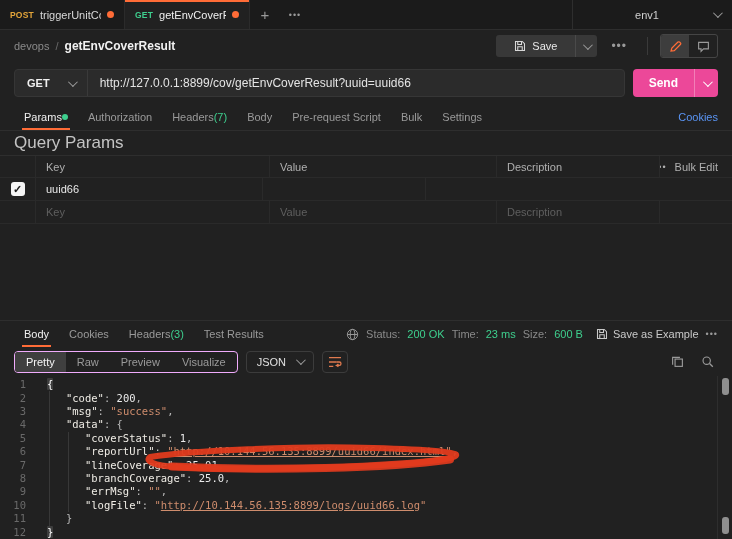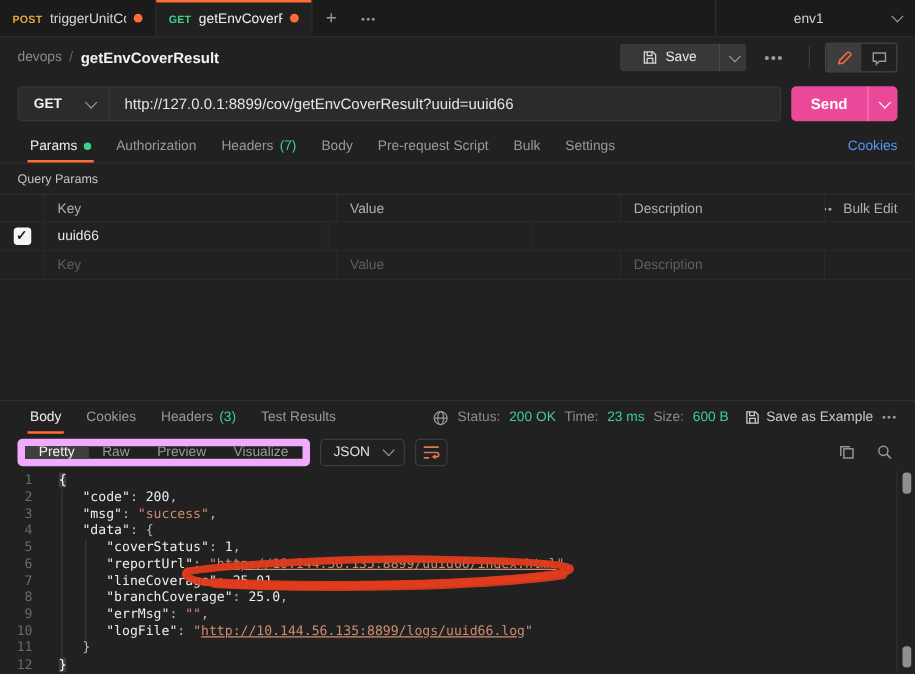--- a/index.html
+++ b/index.html
@@ -43,28 +43,28 @@
   .urlrow { height:42px; flex:0 0 42px; display:flex; align-items:center; padding:0 14px; gap:8px; }
   .url-shell { flex:1; display:flex; align-items:stretch; height:28px; background:#2b2b2b; border:1px solid #363636; border-radius:4px; overflow:hidden; }
   .method-sel { display:flex; align-items:center; gap:18px; padding:0 12px; border-right:1px solid #3a3a3a; cursor:pointer; color:#f0f0f0; font-weight:bold; font-size:11px; }
   .url-input { flex:1; display:flex; align-items:center; padding:0 12px; color:#e4e4e4; font-size:12px; white-space:nowrap; overflow:hidden; cursor:text; }
   .send-btn { height:28px; background:#ec4899; border-radius:4px; display:flex; align-items:stretch; overflow:hidden; }
   .send-main { display:flex; align-items:center; padding:0 16px; color:#fff; font-weight:bold; font-size:12px; cursor:pointer; }
   .send-caret { display:flex; align-items:center; padding:0 8px; border-left:1px solid rgba(255,255,255,.3); cursor:pointer; }
   .send-caret .chev { border-color:#fff; }
   
   .reqtabs { height:27px; flex:0 0 27px; display:flex; align-items:center; padding:0 14px; border-bottom:1px solid #2e2e2e; gap:2px; }
-  .htab { padding:0 10px; height:100%; display:flex; align-items:center; gap:5px; color:#9a9a9a; cursor:pointer; position:relative; white-space:nowrap; }
+  .htab { padding:0 10px; height:100%; display:flex; align-items:center; color:#9a9a9a; cursor:pointer; position:relative; white-space:nowrap; }
   .htab.active { color:#f0f0f0; }
   .htab.active::after { content:""; position:absolute; left:8px; right:8px; bottom:0; height:2px; background:#ff6c37; }
   .htab-count { color:#3ecf8e; }
   .htab-dot { width:6px; height:6px; border-radius:50%; background:#3ecf8e; }
   .cookies-link { margin-left:auto; color:#5a95f5; cursor:pointer; }
   
-  .qp-label { height:24px; flex:0 0 24px; display:flex; align-items:center; padding:0 14px; color:#c4c4c4; font-size:10px; }
+  .qp-label { height:24px; flex:0 0 24px; display:flex; align-items:center; padding:0 14px; color:#c4c4c4; font-size:17px; }
   .ptable { flex:0 0 68px; display:flex; flex-direction:column; border-top:1px solid #2e2e2e; }
   .prow { display:flex; align-items:stretch; border-bottom:1px solid #2a2a2a; }
   .prow.hdr { height:22px; color:#b0b0b0; }
   .prow.body-row { height:23px; color:#e8e8e8; }
   .prow.ph-row { height:23px; color:#5f5f5f; }
   .pc { display:flex; align-items:center; padding:0 10px; border-right:1px solid #2a2a2a; overflow:hidden; white-space:nowrap; }
   .pc.cbx { width:36px; justify-content:center; padding:0; }
   .pc.ckey { width:234px; }
   .pc.cval { width:227px; }
   .pc.cdesc { width:163px; }
@@ -72,21 +72,21 @@
   .checkbox { width:14px; height:14px; background:#f5f5f5; border-radius:3px; color:#1b1b1b; font-size:11px; line-height:14px; text-align:center; font-weight:bold; cursor:pointer; }
   
   .spacer { flex:1; }
   
   .resp { flex:0 0 216px; border-top:1px solid #2e2e2e; display:flex; flex-direction:column; }
   .resptabs { height:26px; flex:0 0 26px; display:flex; align-items:center; padding:0 14px; }
   .resp-meta { margin-left:auto; display:flex; align-items:center; gap:7px; color:#8a8a8a; }
   .meta-val { color:#3ecf8e; }
   .save-example { display:flex; align-items:center; gap:5px; color:#c9c9c9; cursor:pointer; margin-left:6px; }
   .resp-toolbar { height:29px; flex:0 0 29px; display:flex; align-items:center; padding:0 14px; gap:8px; }
-  .vmodes { display:flex; border:6px solid #f0abfc; border-radius:4px; overflow:hidden; height:22px; }
+  .vmodes { display:flex; border:1px solid #f0abfc; border-radius:4px; overflow:hidden; height:22px; }
   .vmode { display:flex; align-items:center; padding:0 11px; color:#9a9a9a; cursor:pointer; }
   .vmode.active { background:#3f3f3f; color:#f5f5f5; }
   .fmt-sel { display:flex; align-items:center; gap:10px; border:1px solid #3c3c3c; border-radius:4px; height:22px; padding:0 10px; color:#e0e0e0; cursor:pointer; }
   .wrap-btn { border:1px solid #3c3c3c; border-radius:4px; height:22px; width:26px; display:flex; align-items:center; justify-content:center; cursor:pointer; }
   .tool-fill { flex:1; }
   .tool-icon { width:22px; display:flex; justify-content:center; cursor:pointer; }
   
   .codewrap { flex:1; position:relative; overflow:hidden; font-family:"DejaVu Sans Mono", monospace; font-size:10.5px; }
   .codelines { padding-top:2px; }
   .code-line { display:flex; height:13.4px; line-height:13.4px; white-space:pre; }

